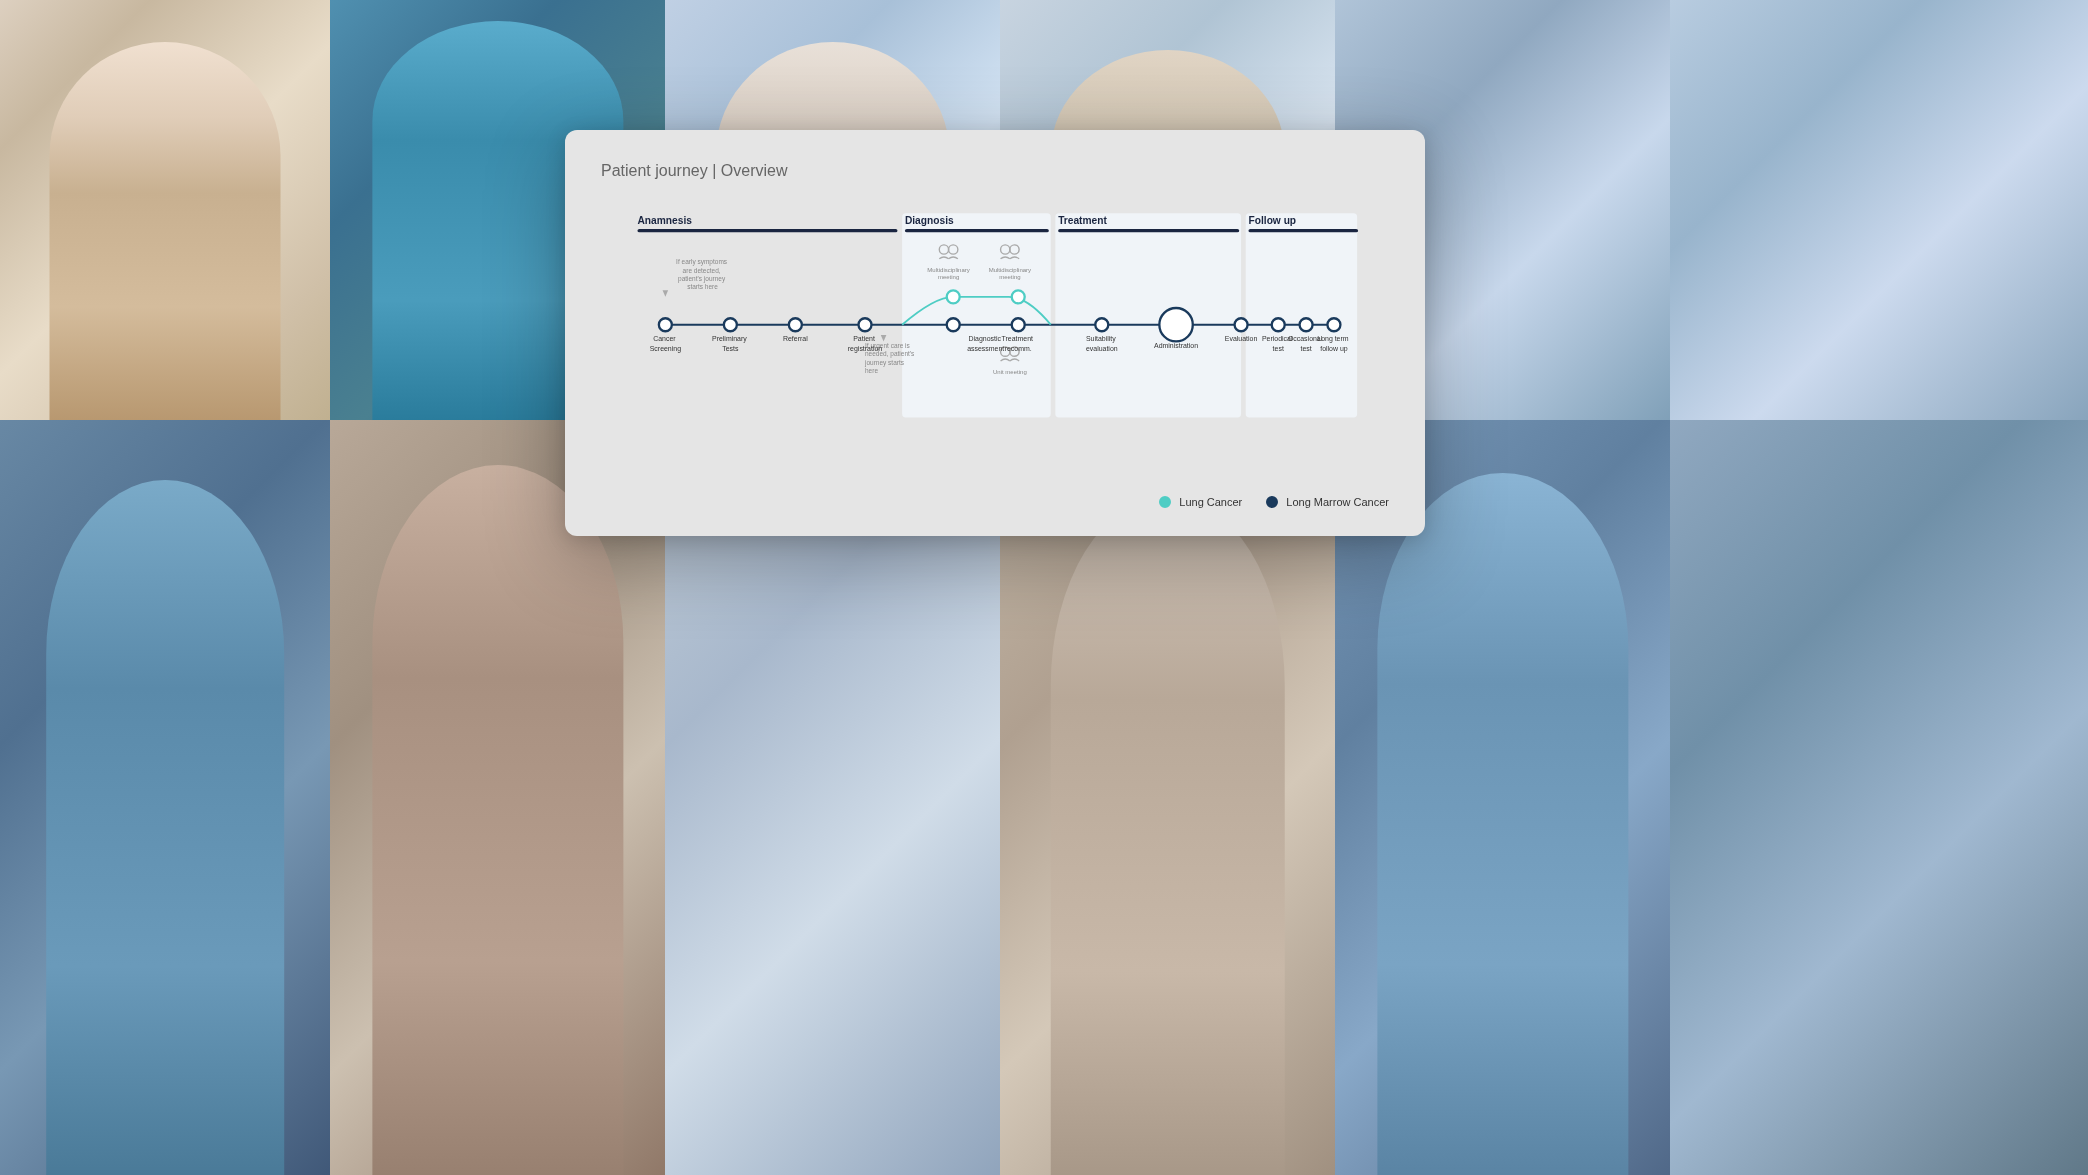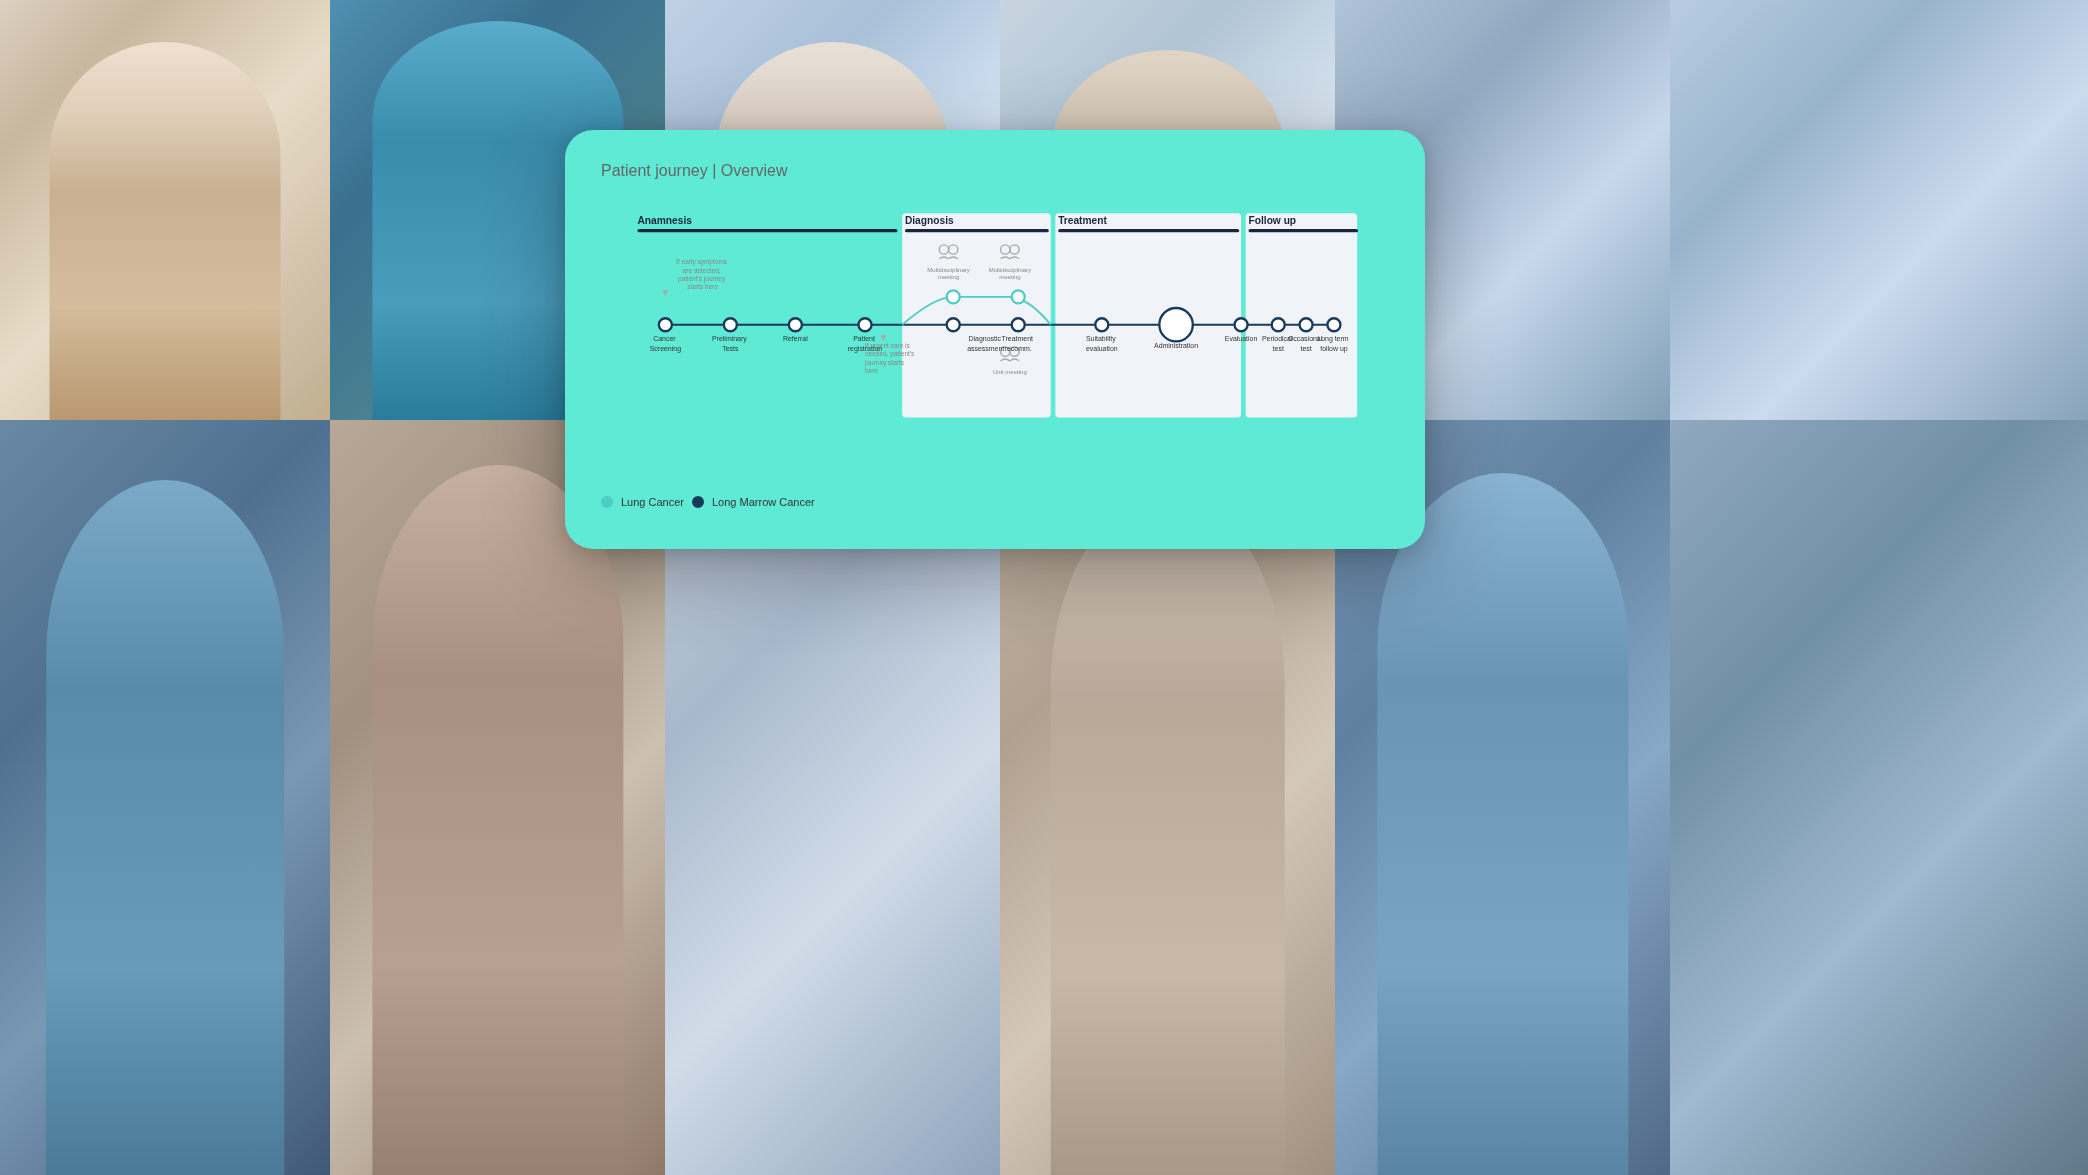--- a/index.html
+++ b/index.html
@@ -49,45 +49,46 @@
     .photo-lab-worker {
       background: linear-gradient(to bottom, #88aac8 0%, #6a8caa 30%, #9abcd8 60%, #4a6c88 100%);
     }
 
     
     .card-overlay {
       position: absolute;
       top: 130px;
       left: 565px;
       width: 860px;
-      background: #5eead4;
-      border-radius: 28px;
+      background: #e5e5e5;
+      border-radius: 12px;
       box-shadow: 0 20px 80px rgba(0,0,0,0.3), 0 4px 20px rgba(0,0,0,0.15);
-      padding: 32px 36px 41px;
+      padding: 32px 36px 28px;
       z-index: 100;
     }
 
     .card-title {
       font-size: 16px;
       font-weight: 600;
       color: #1a1a2e;
       margin-bottom: 24px;
     }
 
     .card-title span {
       font-weight: 400;
       color: #666;
     }
 
     
     .legend {
       display: flex;
-      gap: 8px;
+      gap: 24px;
       margin-top: 16px;
       padding-top: 12px;
+      justify-content: flex-end;
     }
 
     .legend-item {
       display: flex;
       align-items: center;
       gap: 8px;
       font-size: 11px;
       color: #333;
     }
 

